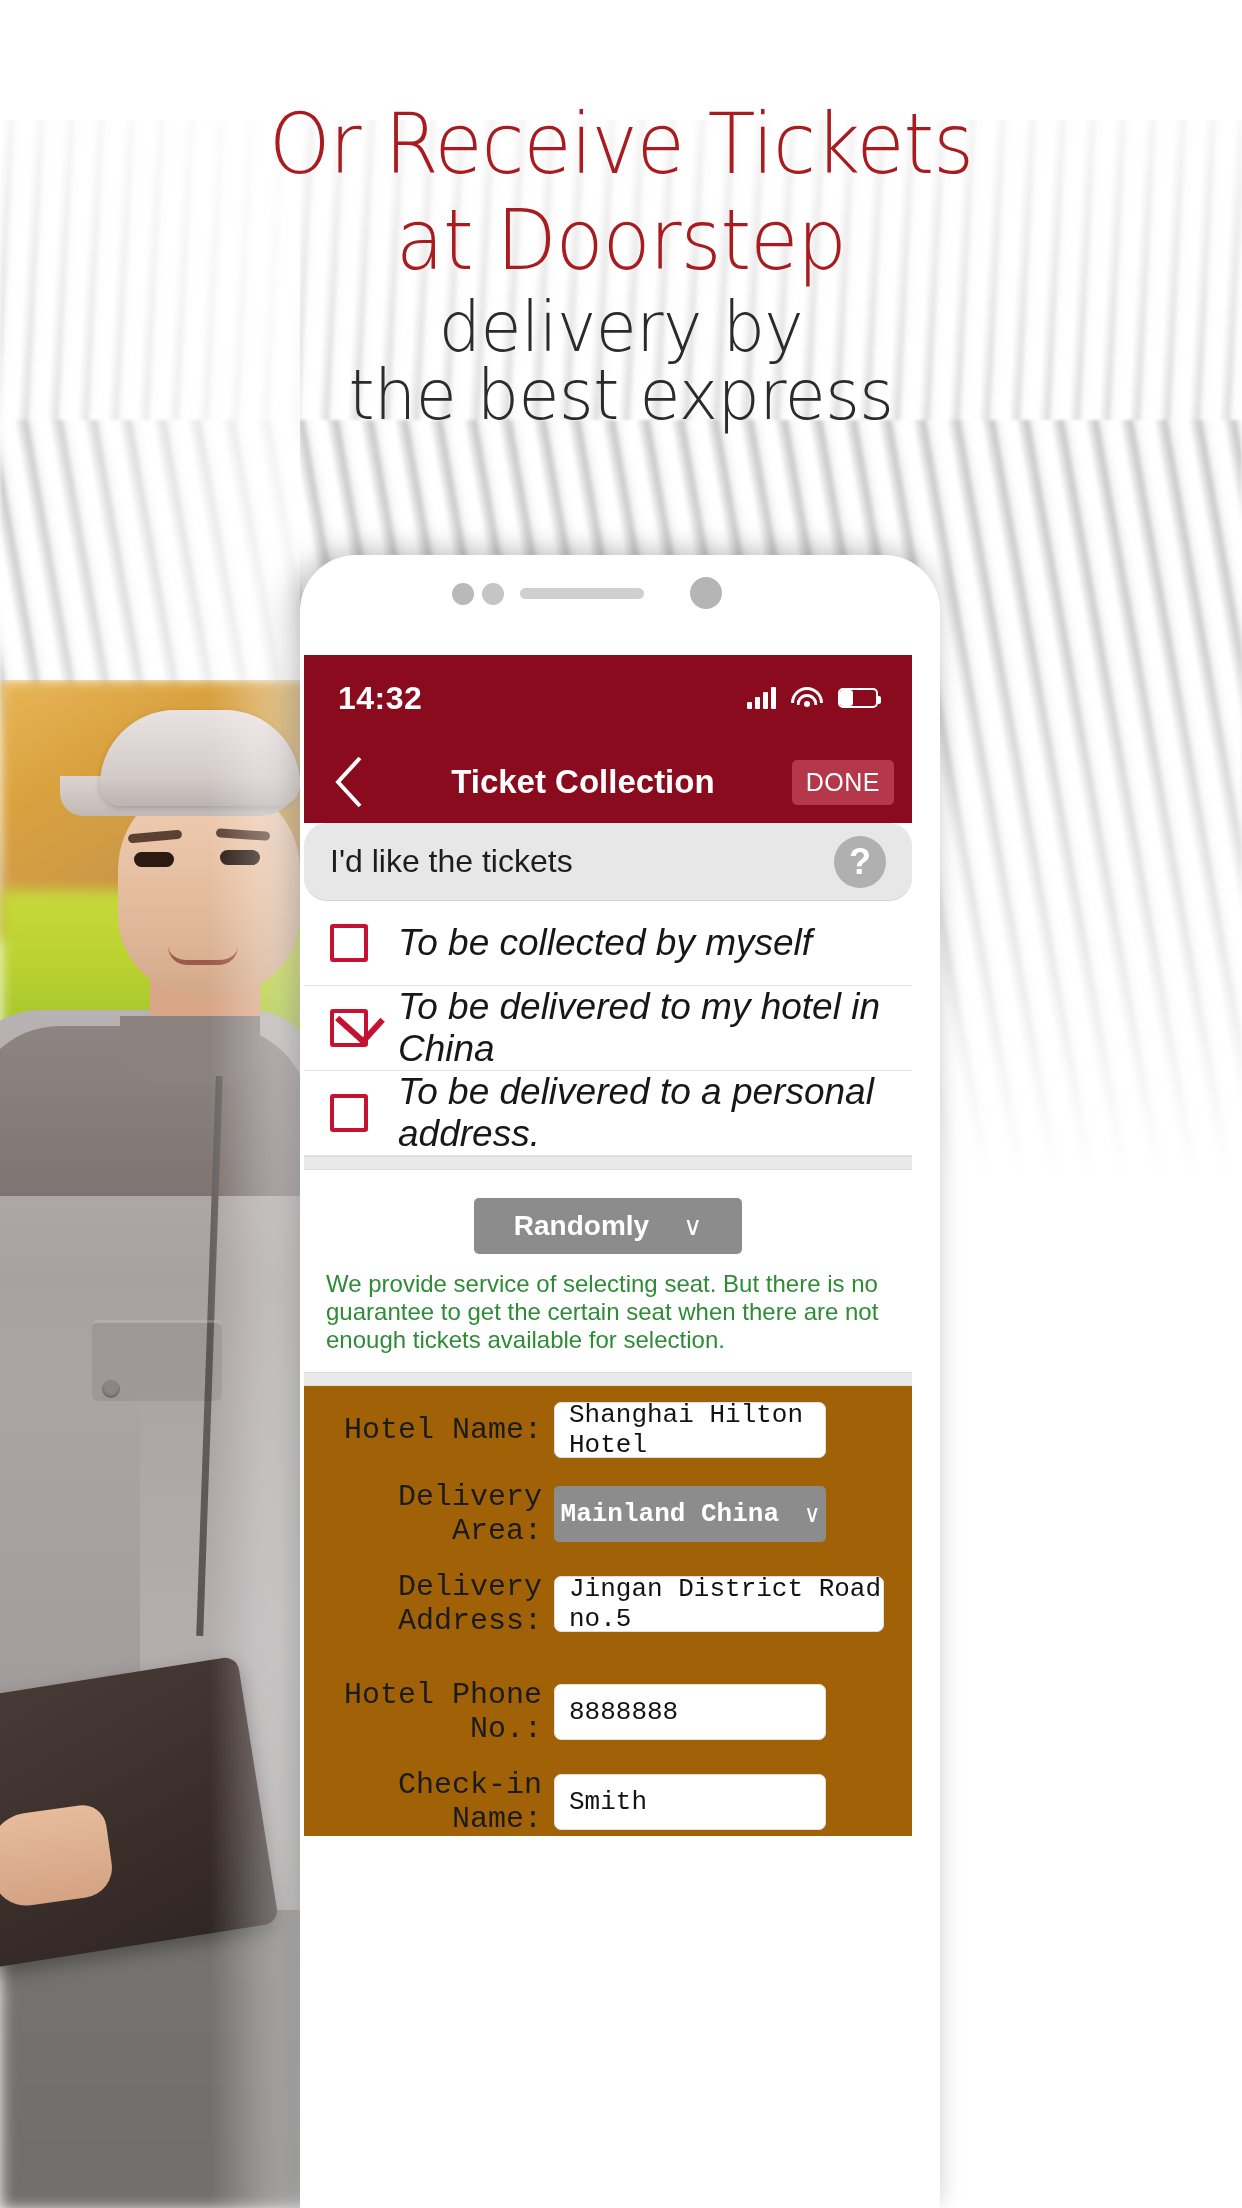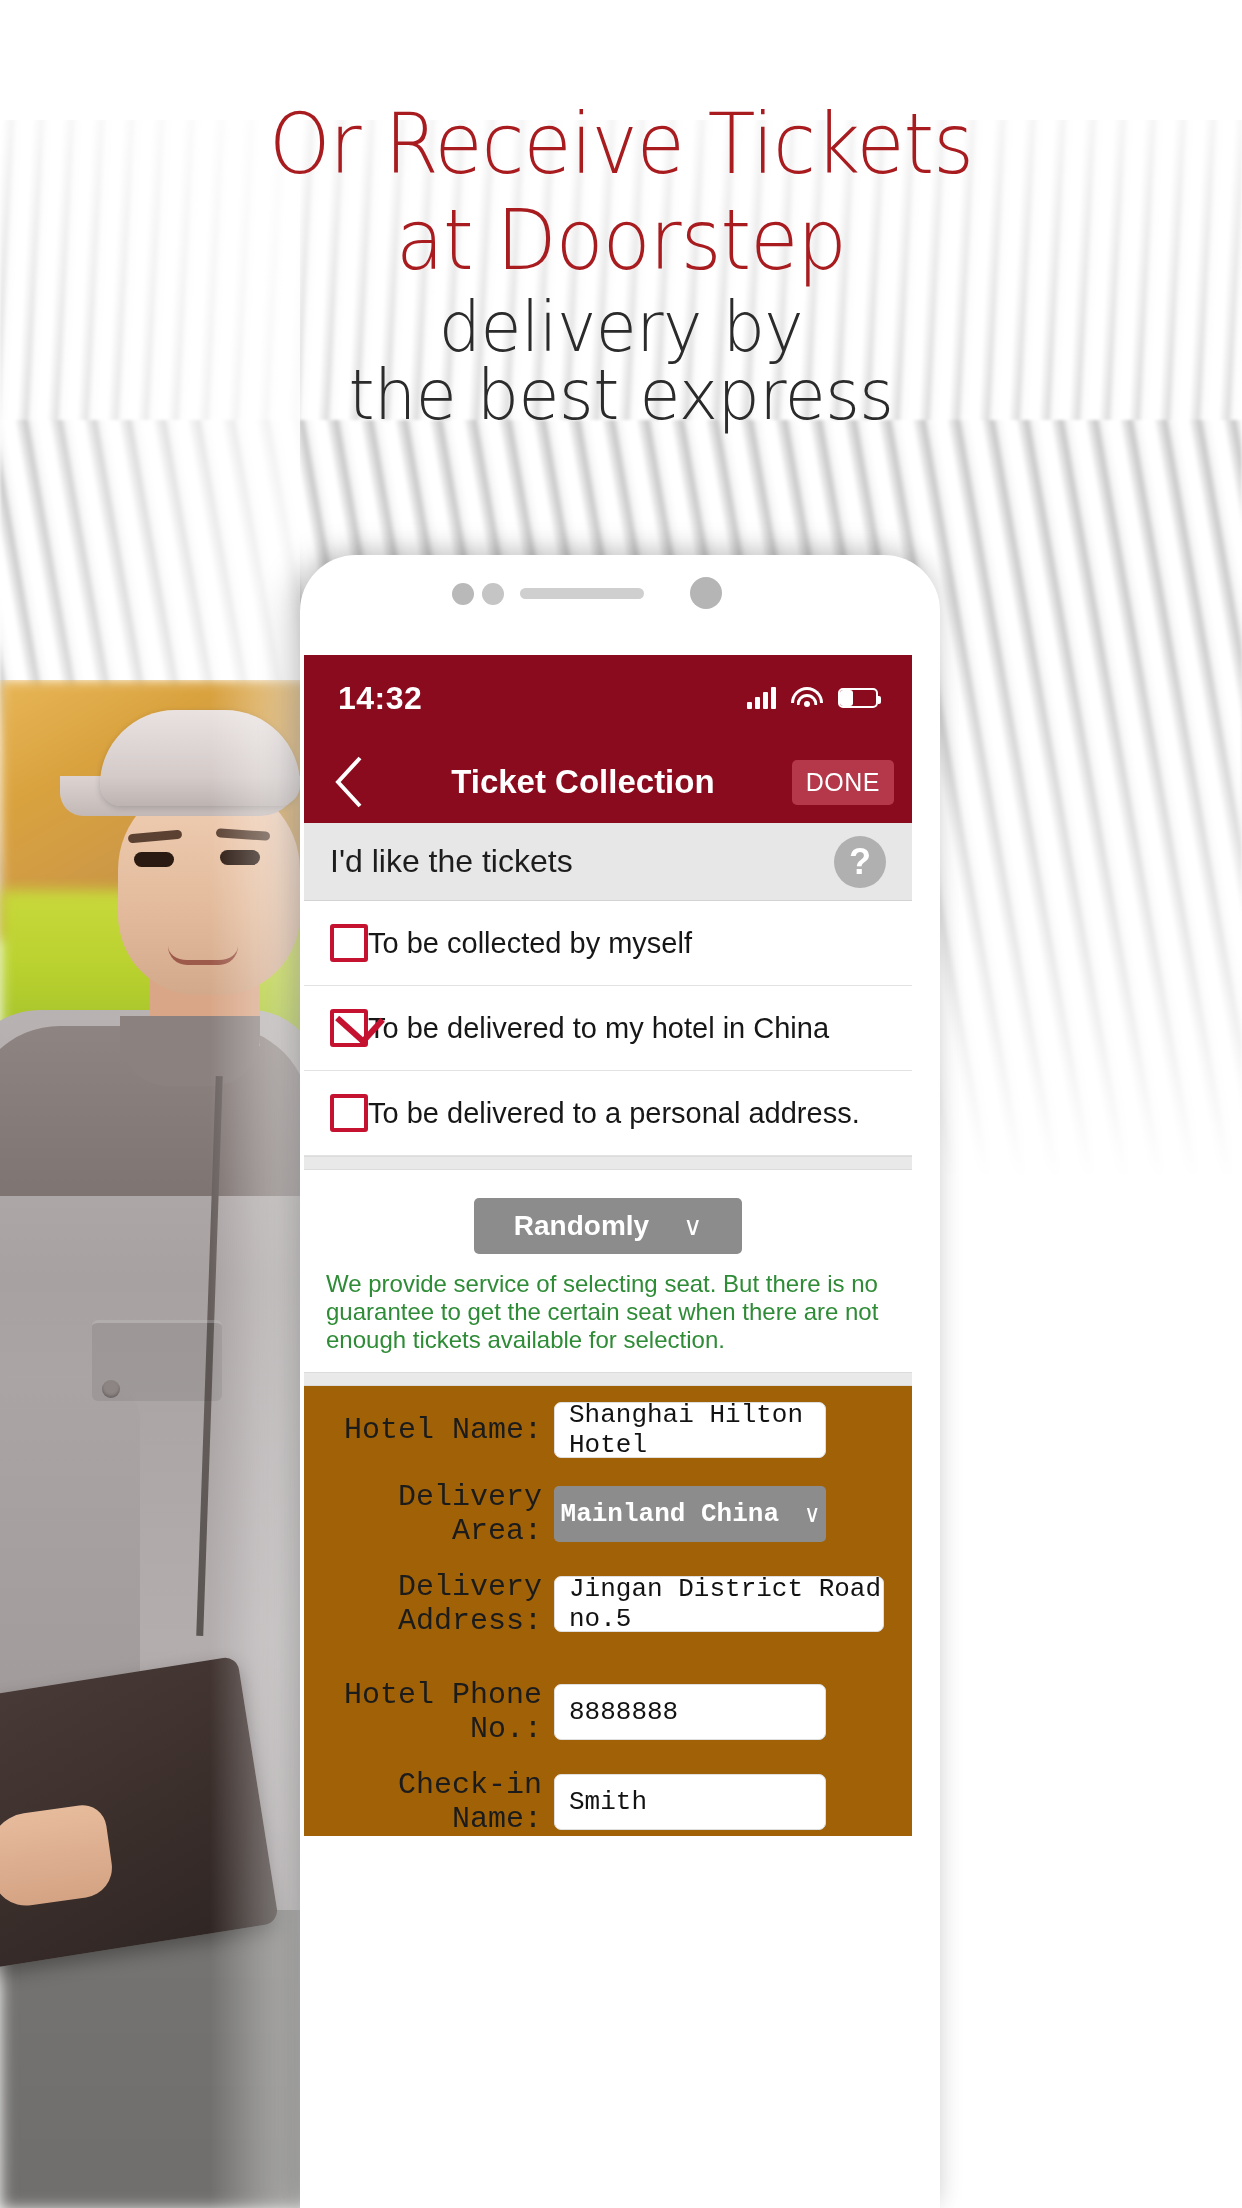--- a/index.html
+++ b/index.html
@@ -241,20 +241,21 @@
     margin-right:18px;background:#B5374A;color:#fff;
     font-size:25px;font-weight:normal;letter-spacing:.5px;
     padding:8px 14px;border-radius:5px;
   }
 
   
   .section-head{
     height:78px;background:#E7E7E7;border-bottom:1px solid #d3d3d3;
     display:flex;align-items:center;padding:0 26px;box-sizing:border-box;
     position:relative;
+    border-radius:23px;
   }
   .section-head .txt{font-size:32px;color:#1d1d1d;}
   .help-icon{
     position:absolute;right:26px;top:50%;transform:translateY(-50%);
     width:52px;height:52px;border-radius:50%;background:#b0b0b0;
     color:#fff;font-size:36px;font-weight:bold;
     display:flex;align-items:center;justify-content:center;
   }
 
   
@@ -264,21 +265,21 @@
   }
   .cbox{
     width:38px;height:38px;border:4px solid #C41230;border-radius:3px;
     position:relative;flex:0 0 auto;box-sizing:border-box;
   }
   .cbox.checked:after{
     content:"";position:absolute;left:7px;top:-8px;width:32px;height:26px;
     border-right:6px solid #C41230;border-bottom:6px solid #C41230;
     transform:rotate(42deg);
   }
-  .check-label{font-size:29px;color:#171717;}
+  .check-label{margin-left:30px;font-size:37px;color:#171717;font-style:italic;}
 
   
   .gap{height:12px;background:#e9e9e9;border-top:1px solid #dcdcdc;border-bottom:1px solid #dcdcdc;}
   .seat-block{background:#fff;padding:16px 0 18px;text-align:center;}
   .seat-title{font-size:29px;color:#1b1b1b;}
   .dropdown{
     margin:12px auto 0;background:#8C8C8C;border-radius:5px;color:#fff;
     display:flex;align-items:center;justify-content:center;gap:34px;
     font-size:28px;font-weight:bold;
     width:268px;height:56px;box-sizing:border-box;

